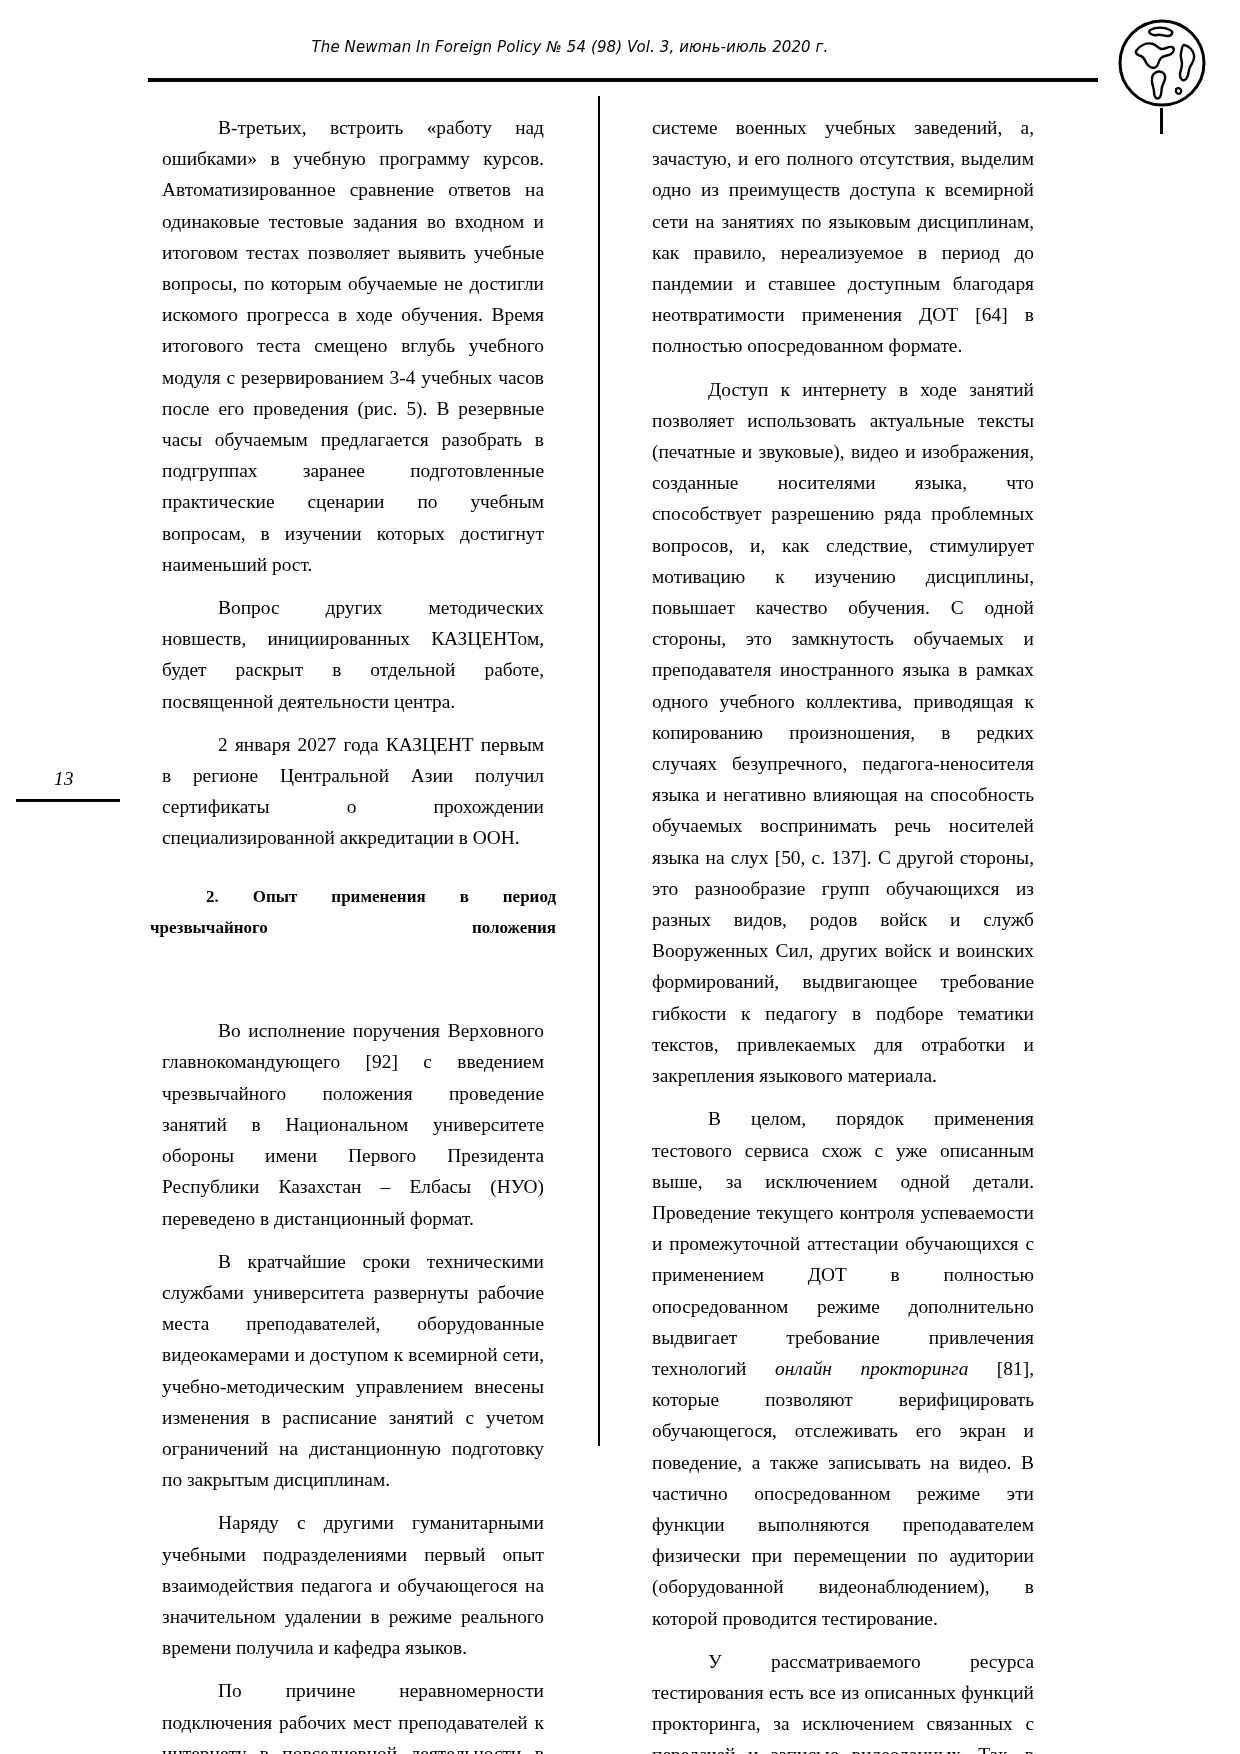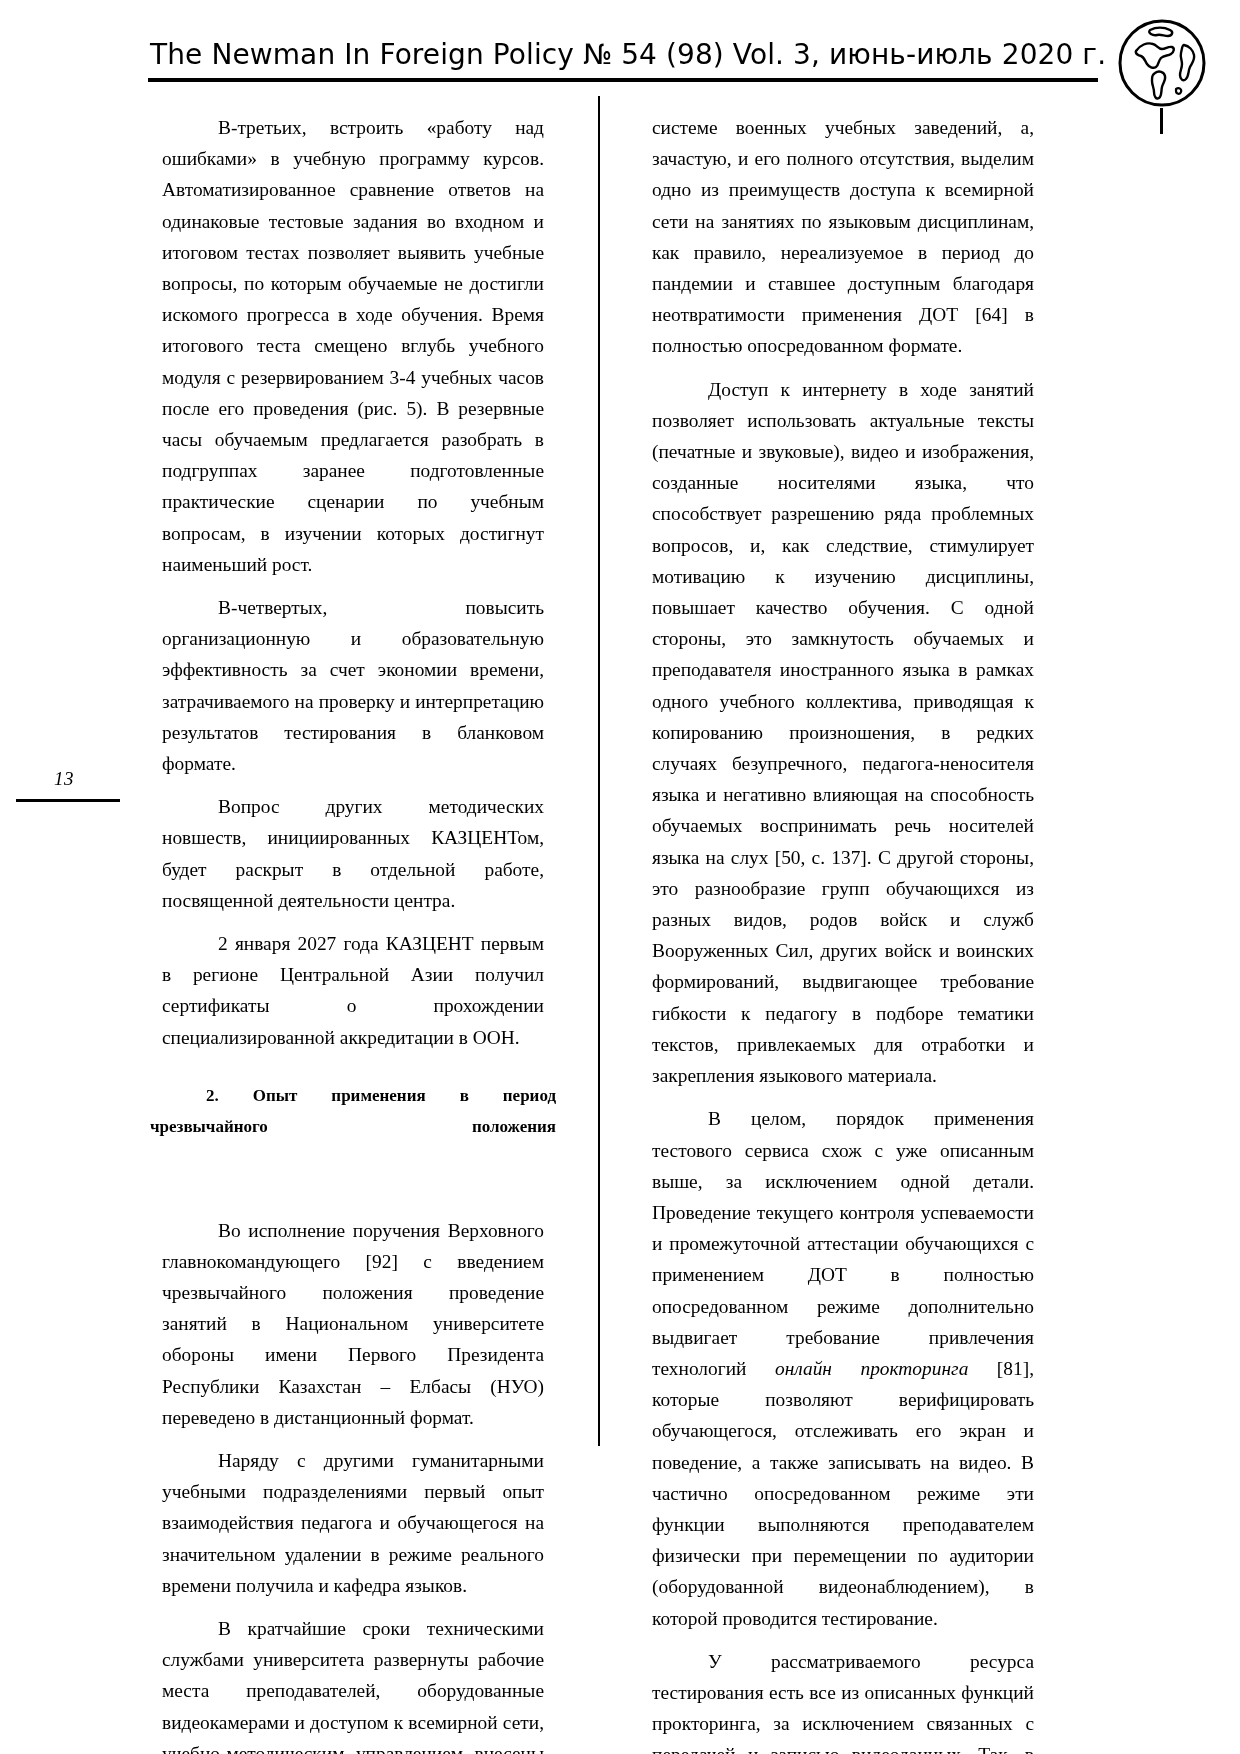--- a/index.html
+++ b/index.html
@@ -19,21 +19,22 @@
   }
 
   
   .running-head {
     position: absolute;
     left: 150px;
     top: 38px;
     width: 840px;
     text-align: center;
     font-family: "DejaVu Sans", "Liberation Sans", sans-serif;
-    font-size: 28px;
+    font-style: italic;
+    font-size: 15px;
     letter-spacing: 0.1px;
     white-space: nowrap;
   }
   .header-rule {
     position: absolute;
     left: 148px;
     top: 78px;
     width: 950px;
     height: 4px;
     background: #000000;
@@ -160,30 +161,29 @@
   </div>
   <div class="globe-stem"></div>
 
   <div class="col-divider"></div>
 
   <div class="folio">13</div>
   <div class="folio-rule"></div>
 
   <div class="col col-left">
     <p>В-третьих, встроить «работу над ошибками» в учебную программу курсов. Автоматизированное сравнение ответов на одинаковые тестовые задания во входном и итоговом тестах позволяет выявить учебные вопросы, по которым обучаемые не достигли искомого прогресса в ходе обучения. Время итогового теста смещено вглубь учебного модуля с резервированием 3-4 учебных часов после его проведения (рис. 5). В резервные часы обучаемым предлагается разобрать в подгруппах заранее подготовленные практические сценарии по учебным вопросам, в изучении которых достигнут наименьший рост.</p>
-    <p>В-четвертых, повысить организационную и образовательную эффективность за счет экономии времени, затрачиваемого на проверку и интерпретацию результатов тестирования в бланковом формате.</p>
     <p>Вопрос других методических новшеств, инициированных КАЗЦЕНТом, будет раскрыт в отдельной работе, посвященной деятельности центра.</p>
     <p>2 января 2027 года КАЗЦЕНТ первым в регионе Центральной Азии получил сертификаты о прохождении специализированной аккредитации в ООН.</p>
 
     <h2 class="section-head">2. Опыт применения в период чрезвычайного положения</h2>
     <div class="gap-after-head"></div>
 
     <p>Во исполнение поручения Верховного главнокомандующего [92] с введением чрезвычайного положения проведение занятий в Национальном университете обороны имени Первого Президента Республики Казахстан – Елбасы (НУО) переведено в дистанционный формат.</p>
+    <p>В кратчайшие сроки техническими службами университета развернуты рабочие места преподавателей, оборудованные видеокамерами и доступом к всемирной сети, учебно-методическим управлением внесены изменения в расписание занятий с учетом ограничений на дистанционную подготовку по закрытым дисциплинам.</p>
     <p>Наряду с другими гуманитарными учебными подразделениями первый опыт взаимодействия педагога и обучающегося на значительном удалении в режиме реального времени получила и кафедра языков.</p>
-    <p>В кратчайшие сроки техническими службами университета развернуты рабочие места преподавателей, оборудованные видеокамерами и доступом к всемирной сети, учебно-методическим управлением внесены изменения в расписание занятий с учетом ограничений на дистанционную подготовку по закрытым дисциплинам.</p>
     <p class="force-justify">По причине неравномерности подключения рабочих мест преподавателей к интернету в повседневной деятельности в</p>
   </div>
 
   <div class="col col-right">
     <p class="noindent">системе военных учебных заведений, а, зачастую, и его полного отсутствия, выделим одно из преимуществ доступа к всемирной сети на занятиях по языковым дисциплинам, как правило, нереализуемое в период до пандемии и ставшее доступным благодаря неотвратимости применения ДОТ [64] в полностью опосредованном формате.</p>
     <p>Доступ к интернету в ходе занятий позволяет использовать актуальные тексты (печатные и звуковые), видео и изображения, созданные носителями языка, что способствует разрешению ряда проблемных вопросов, и, как следствие, стимулирует мотивацию к изучению дисциплины, повышает качество обучения. С одной стороны, это замкнутость обучаемых и преподавателя иностранного языка в рамках одного учебного коллектива, приводящая к копированию произношения, в редких случаях безупречного, педагога-неносителя языка и негативно влияющая на способность обучаемых воспринимать речь носителей языка на слух [50, с. 137]. С другой стороны, это разнообразие групп обучающихся из разных видов, родов войск и служб Вооруженных Сил, других войск и воинских формирований, выдвигающее требование гибкости к педагогу в подборе тематики текстов, привлекаемых для отработки и закрепления языкового материала.</p>
     <p><span>В целом, порядок применения тестового сервиса схож с уже описанным выше, за исключением одной детали. Проведение текущего контроля успеваемости и промежуточной аттестации обучающихся с применением ДОТ в полностью опосредованном режиме дополнительно выдвигает требование привлечения технологий </span><em class="ital">онлайн прокторинга</em><span> [81], которые позволяют верифицировать обучающегося, отслеживать его экран и поведение, а также записывать на видео. В частично опосредованном режиме эти функции выполняются преподавателем физически при перемещении по аудитории (оборудованной видеонаблюдением), в которой проводится тестирование.</span></p>
     <p class="force-justify">У рассматриваемого ресурса тестирования есть все из описанных функций прокторинга, за исключением связанных с передачей и записью видеоданных. Так, в случае регистрации обучаемого преподавателем (см. 1.2.2, п. з)) испытуемому выдаются уникальные имя пользователя и пароль от личного кабинета, через который проводится тестирование. Во время прохождения тестирования преподаватель может видеть IP-</p>
   </div>
 

